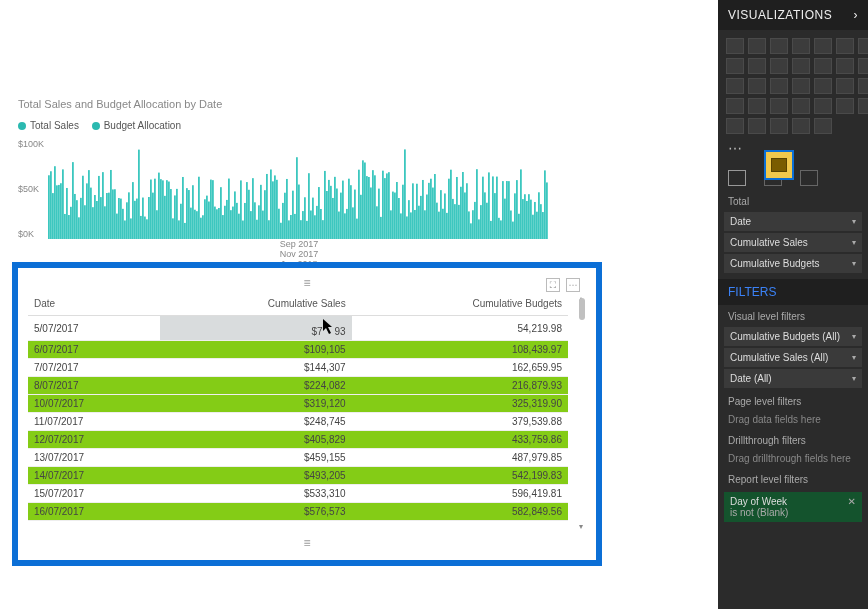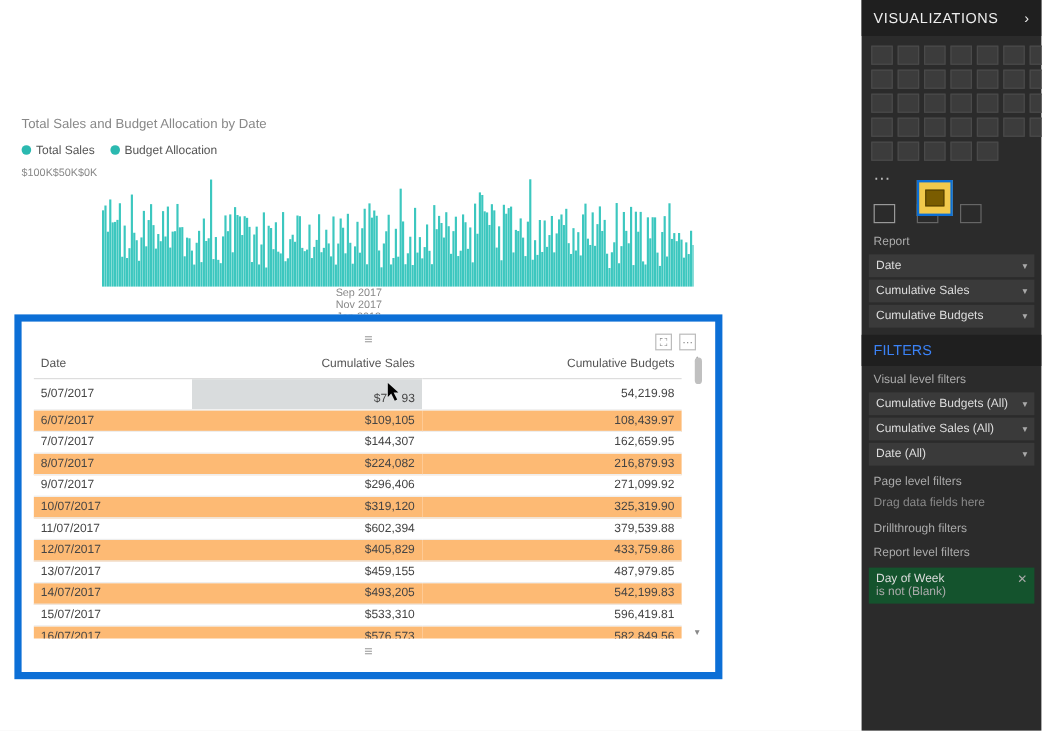--- a/index.html
+++ b/index.html
@@ -27,21 +27,21 @@
 .table-scroll { height: 238px; overflow:hidden; position:relative; }
 .scrollbar { position:absolute; right:0; top:0; width:10px; height:100%; }
 .scrollbar .thumb { position:absolute; right:1px; top:4px; width:6px; height:22px; background:#c0c0c0; border-radius:3px; }
 .scrollbar .arr { position:absolute; left:0; width:10px; height:10px; font-size:8px; color:#888; text-align:center;}
 .scrollbar .arr.up{top:0}.scrollbar .arr.dn{bottom:0}
 
 table.data { border-collapse: collapse; font-size: 10px; color:#444; width: 540px; }
 table.data th { text-align:left; font-weight:400; color:#555; padding:4px 6px 6px 6px; border-bottom:1px solid #ddd; }
 table.data th.num, table.data td.num { text-align:right; }
 table.data td { padding:3px 6px; border-bottom:1px solid #eee; }
-table.data tr.alt td { background:#fdba74; }
+table.data tr.alt td { background:#84cc16; }
 .cursor { display:inline-block; width:12px;height:16px; position:relative; }
 .cursor svg{position:absolute;left:0;top:0;}
 
 .panel { position:absolute; right:0; top:0; width:150px; height:609px; background:#2b2b2b; color:#ccc; font-size:11px;margin-left:12px; }
 .panel-head { background:#1f1f1f; padding:8px 10px; font-size:12px; color:#eee; display:flex; justify-content:space-between; align-items:center; letter-spacing:.5px;}
 .viz-grid { display:grid; grid-template-columns: repeat(7, 18px); gap:4px 4px; padding:8px 8px 4px 8px;}
 .viz-cell { width:18px; height:16px; background:#3c3c3c; border:1px solid #4a4a4a; cursor:pointer;}
 .viz-more { padding:2px 10px 6px 10px; color:#bbb; font-size:14px;}
 .viz-sel-wrap { position:absolute; left:46px; top:120px; width:30px;height:30px; border:2px solid #0c6fd6; background:#f2c94c; display:flex;align-items:center;justify-content:center;}
 .viz-sel-wrap .inner{width:16px;height:14px;background:#7a5c00;border:1px solid #5a4400;}
@@ -61,21 +61,21 @@
 
 <div class="canvas">
 
   <div class="chart-area">
     <div class="chart-title">Total Sales and Budget Allocation by Date</div>
     <div class="chart-legend">
       <span class="legend-item"><span class="legend-dot"></span><span>Total Sales</span></span>
       <span class="legend-item"><span class="legend-dot"></span><span>Budget Allocation</span></span>
     </div>
     <div style="display:flex;">
-      <div style="display:flex;justify-content:space-between;height:100px;margin-right:4px;">
+      <div style="display:flex;flex-direction:column;justify-content:space-between;height:100px;margin-right:4px;">
         <span class="chart-y">$100K</span>
         <span class="chart-y">$50K</span>
         <span class="chart-y">$0K</span>
       </div>
       <svg class="chart-svg" id="barsvg" width="500" height="100">
           <rect x="0" y="36.27638460219479" width="1.8" height="63.72361539780521" fill="#3cc7bf"></rect>
           <rect x="2" y="32.25559413580247" width="1.8" height="67.74440586419753" fill="#3cc7bf"></rect>
           <rect x="4" y="54.09385716735254" width="1.8" height="45.90614283264746" fill="#3cc7bf"></rect>
           <rect x="6" y="27.223272462277095" width="1.8" height="72.7767275377229" fill="#3cc7bf"></rect>
           <rect x="8" y="46.33519804526749" width="1.8" height="53.66480195473251" fill="#3cc7bf"></rect>
@@ -368,33 +368,28 @@
               <tr>
                 <td>7/07/2017</td>
                 <td class="num">$144,307</td>
                 <td class="num">162,659.95</td>
               </tr>
               <tr class="alt">
                 <td>8/07/2017</td>
                 <td class="num">$224,082</td>
                 <td class="num">216,879.93</td>
               </tr>
-              <tr>
-                <td>9/07/2017</td>
-                <td class="num">$296,406</td>
-                <td class="num">271,099.92</td>
-              </tr>
               <tr class="alt">
                 <td>10/07/2017</td>
                 <td class="num">$319,120</td>
                 <td class="num">325,319.90</td>
               </tr>
               <tr>
                 <td>11/07/2017</td>
-                <td class="num">$602,394</td>
+                <td class="num">$248,745</td>
                 <td class="num">379,539.88</td>
               </tr>
               <tr class="alt">
                 <td>12/07/2017</td>
                 <td class="num">$405,829</td>
                 <td class="num">433,759.86</td>
               </tr>
               <tr>
                 <td>13/07/2017</td>
                 <td class="num">$459,155</td>
@@ -473,21 +468,21 @@
     <div class="viz-more">⋯</div>
     <div class="viz-sel-wrap">
         <div class="inner"></div>
       </div>
   </div>
   <div class="tool-row">
     <span class="active"></span>
     <span></span>
     <span></span>
   </div>
-  <div class="section-label">Report</div>
+  <div class="section-label">Total</div>
   <div id="valfields">
       <div class="field-pill">
         <span>Date</span>
         <span class="chev">▾</span>
       </div>
       <div class="field-pill">
         <span>Cumulative Sales</span>
         <span class="chev">▾</span>
       </div>
       <div class="field-pill">
@@ -510,20 +505,21 @@
       <div class="field-pill">
         <span>Date (All)</span>
         <span class="chev">▾</span>
       </div>
     </div>
 
   <div class="section-label">Page level filters</div>
   <div class="drop-hint">Drag data fields here</div>
 
   <div class="section-label">Drillthrough filters</div>
+  <div class="drop-hint">Drag drillthrough fields here</div>
 
   <div class="section-label">Report level filters</div>
   <div class="report-filter">
     <div>
       <div>Day of Week</div>
       <div style="color:#aaa">is not (Blank)</div>
     </div>
     <div class="x">✕</div>
   </div>
 </div>

